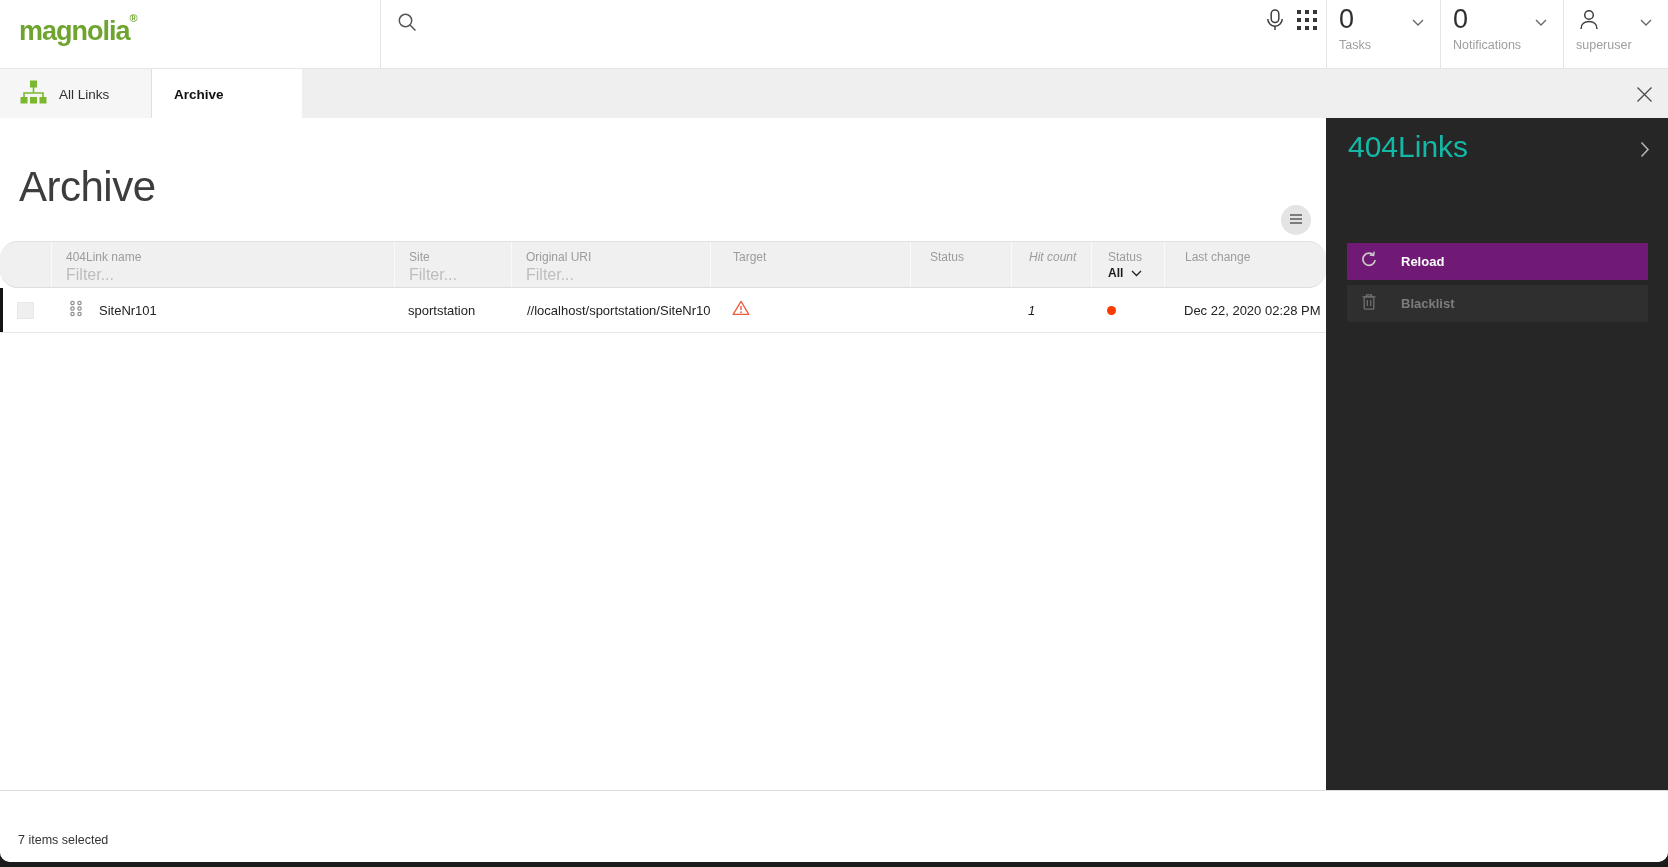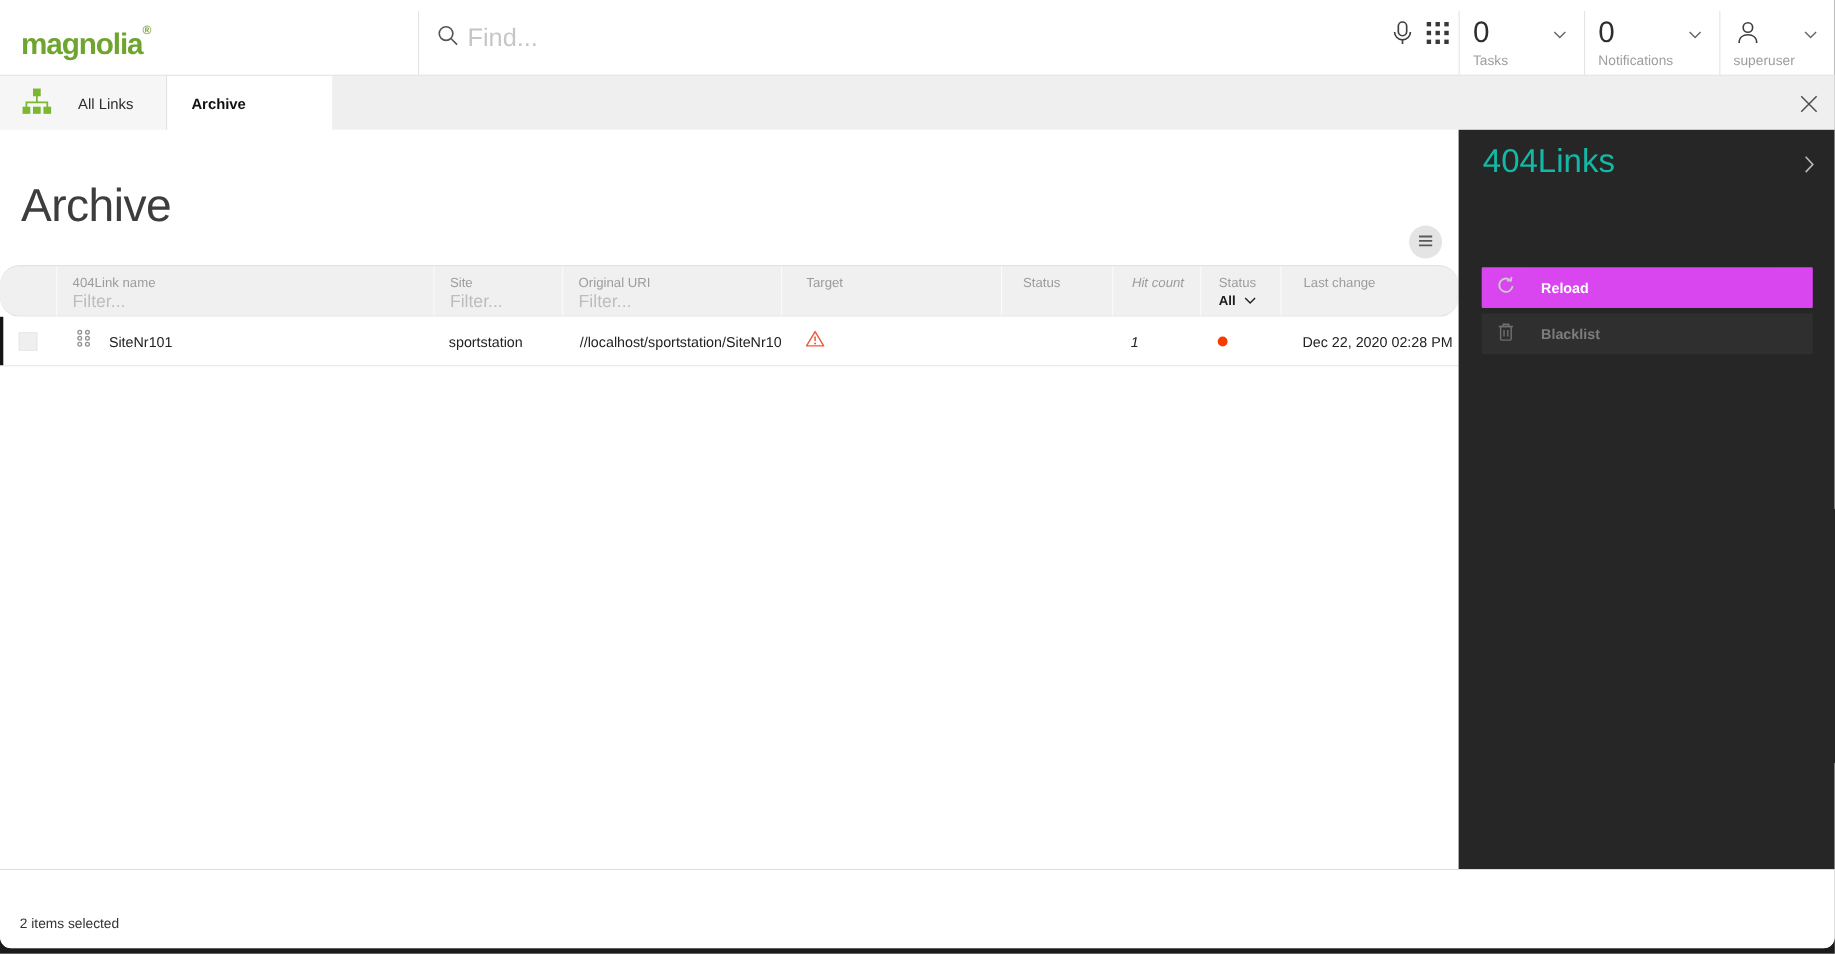--- a/index.html
+++ b/index.html
@@ -9,21 +9,21 @@
     background:#1b1b1b;
     position:relative;
     overflow:hidden;
   }
   .sheet {
     position:absolute; left:0; top:0; width:1668px; height:862px;
     background:#fff; border-radius:0 0 10px 10px; overflow:hidden;
   }
 
   
-  .topbar { position:absolute; left:0; top:10px; width:1345px; height:68px; background:#fff; }
+  .topbar { position:absolute; left:0; top:0; width:1345px; height:68px; background:#fff; }
   .logo { position:absolute; left:19px; top:12px; font-size:27px; font-weight:bold;
           color:#6fa42f; letter-spacing:-1px; }
   .logo sup { font-size:11px; font-weight:bold; vertical-align:18px; letter-spacing:0; }
   .vdiv { position:absolute; top:0; width:1px; height:68px; background:#e4e4e4; }
   .search-icon { position:absolute; left:397px; top:12px; }
   .search-input {
     position:absolute; left:425px; top:6px; width:600px; height:36px;
     border:none; outline:none; font-size:23px; font-weight:300; color:#444;
     font-family:"Liberation Sans","DejaVu Sans",sans-serif; background:transparent;
   }
@@ -35,21 +35,21 @@
   .shellapp .lbl   { position:absolute; left:12px; top:38px; font-size:12.5px; color:#9e9e9e; }
   .shellapp .chev  { position:absolute; right:16px; top:13px; }
   .t-tasks { left:1326px; width:114px; }
   .t-notif { left:1440px; width:123px; }
   .t-user  { left:1563px; width:105px; }
   .t-user .usericon { position:absolute; left:12px; top:7px; }
 
   
   .tabbar { position:absolute; left:0; top:68px; width:1668px; height:50px; background:#efefef;
             border-top:1px solid #e6e6e6; }
-  .tab { position:absolute; top:0; height:50px; display:flex; align-items:center; cursor:pointer;gap:12px; }
+  .tab { position:absolute; top:0; height:50px; display:flex; align-items:center; cursor:pointer; }
   .tab-alllinks { left:0; width:152px; background:#f6f6f6; border-right:1px solid #e0e0e0; }
   .tab-alllinks .sitemap { margin-left:20px; }
   .tab-alllinks .tlabel { margin-left:12px; font-size:13.5px; color:#2f2f2f; }
   .tab-archive { left:152px; width:150px; background:#fff; }
   .tab-archive .tlabel { margin-left:22px; font-size:13.5px; font-weight:bold; color:#111; }
   .tab-close { position:absolute; right:15px; top:17px; width:17px; height:17px; cursor:pointer; }
 
   
   .content { position:absolute; left:0; top:118px; width:1668px; height:672px; background:#fff; }
   .page-title { position:absolute; left:19px; top:45px; font-size:42px; font-weight:300;
@@ -87,21 +87,21 @@
 
   
   .panel { position:absolute; right:0; top:0; width:342px; height:672px; background:#262626; }
   .panel-title { position:absolute; left:22px; top:12px; font-size:30px; font-weight:300; color:#14b8a6; }
   .panel-collapse { position:absolute; right:18px; top:23px; width:10px; height:17px; cursor:pointer; }
   .panel-actions { position:absolute; left:21px; right:20px; top:125px; display:flex;
                    flex-direction:column; gap:5px; }
   .action { height:37px; border:none; border-radius:1px; display:flex; align-items:center;
             text-align:left; cursor:pointer; padding-left:12px; }
   .action .alabel { font-size:13px; font-weight:bold; margin-left:22px; }
-  .action-reload { background:#d946ef; }
+  .action-reload { background:#701a75; }
   .action-reload .alabel { color:#fff; }
   .action-blacklist { background:#2f2f2f; }
   .action-blacklist .alabel { color:#7d7d7d; }
 
   
   .statusbar { position:absolute; left:0; top:790px; width:1668px; height:72px; background:#fff;
                border-top:1px solid #ddd; border-radius:0 0 10px 10px; }
   .statusbar .stext { position:absolute; left:18px; bottom:15px; font-size:12.5px; color:#333; }
 </style>
 </head>
@@ -113,21 +113,20 @@
     <div class="logo"><span>magnolia</span><sup>®</sup></div>
 
     <div class="vdiv" style="left:380px"></div>
 
     <span class="search-icon">
       <svg width="22" height="22" viewBox="0 0 22 22">
           <circle cx="8.5" cy="8.5" r="6.2" fill="none" stroke="#555" stroke-width="1.5"></circle>
           <line x1="13.2" y1="13.2" x2="18.5" y2="18.5" stroke="#555" stroke-width="1.5"></line>
         </svg>
     </span>
-    <input class="search-input" type="text" placeholder="Find..." style="">
 
     <span class="mic-btn">
       <svg width="24" height="26" viewBox="0 0 24 26">
           <rect x="8.2" y="2" width="7.6" height="12.5" rx="3.8" fill="none" stroke="#3f3f3f" stroke-width="1.5"></rect>
           <path d="M4.8 11 a7.2 7.2 0 0 0 14.4 0" fill="none" stroke="#3f3f3f" stroke-width="1.5"></path>
           <line x1="12" y1="18.5" x2="12" y2="22" stroke="#3f3f3f" stroke-width="1.5"></line>
         </svg>
     </span>
     <span class="grid-btn">
       <svg width="22" height="22" viewBox="0 0 22 22" fill="#383838">
@@ -326,16 +325,16 @@
                 <line x1="11.7" y1="8" x2="11.7" y2="14"></line>
             </svg>
           </span>
           <span class="alabel">Blacklist</span>
         </button>
       </div>
     </aside>
   </main>
 
   <footer class="statusbar">
-    <span class="stext">2 items selected</span>
+    <span class="stext">7 items selected</span>
   </footer>
 
 </div>
 
 </body></html>

